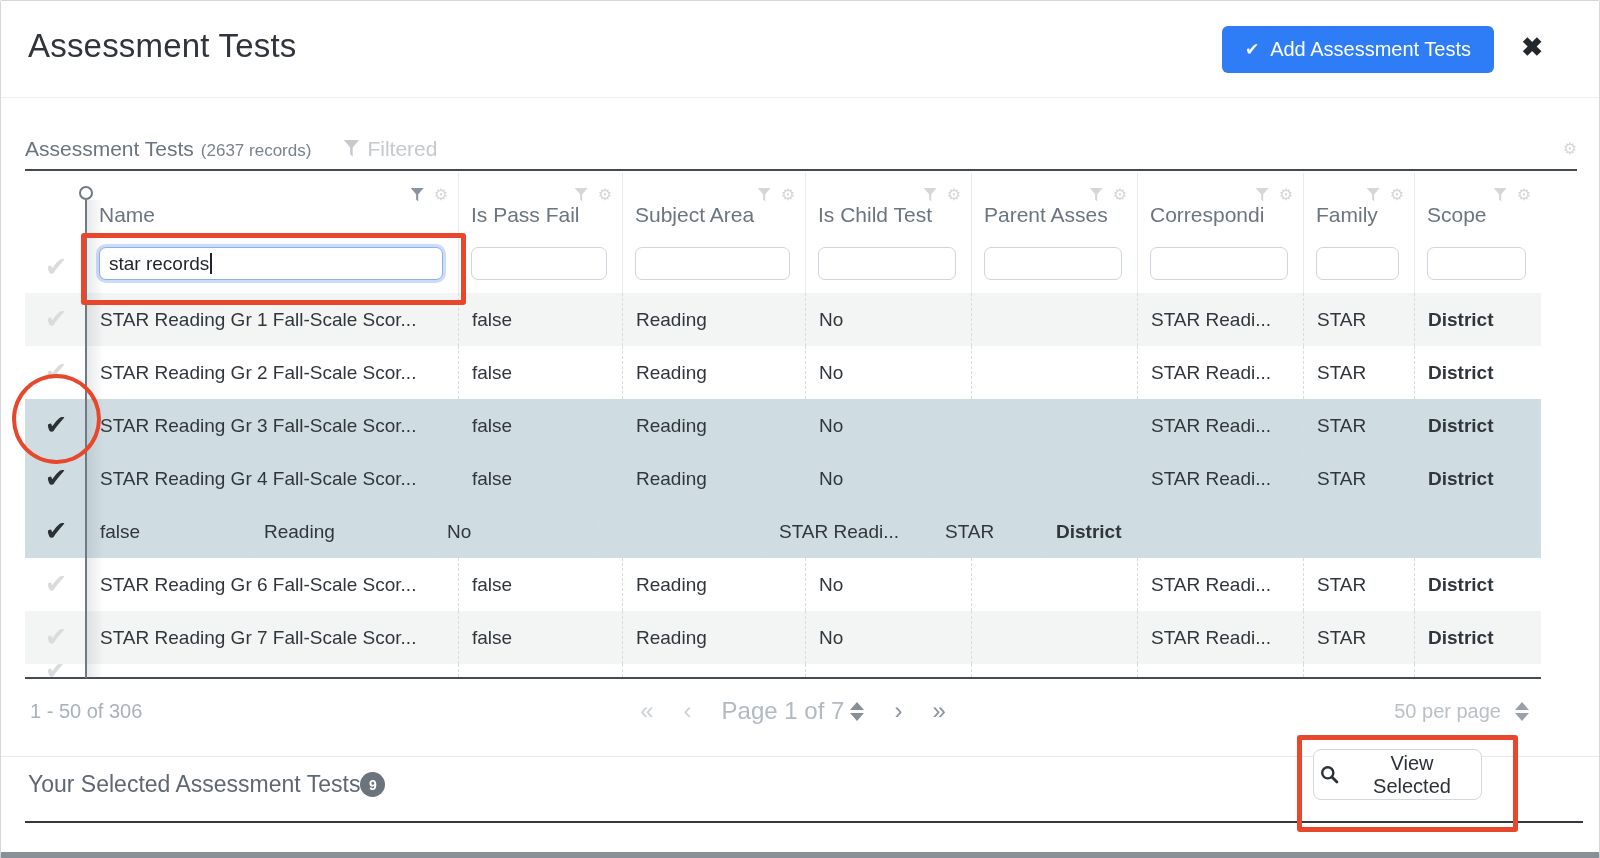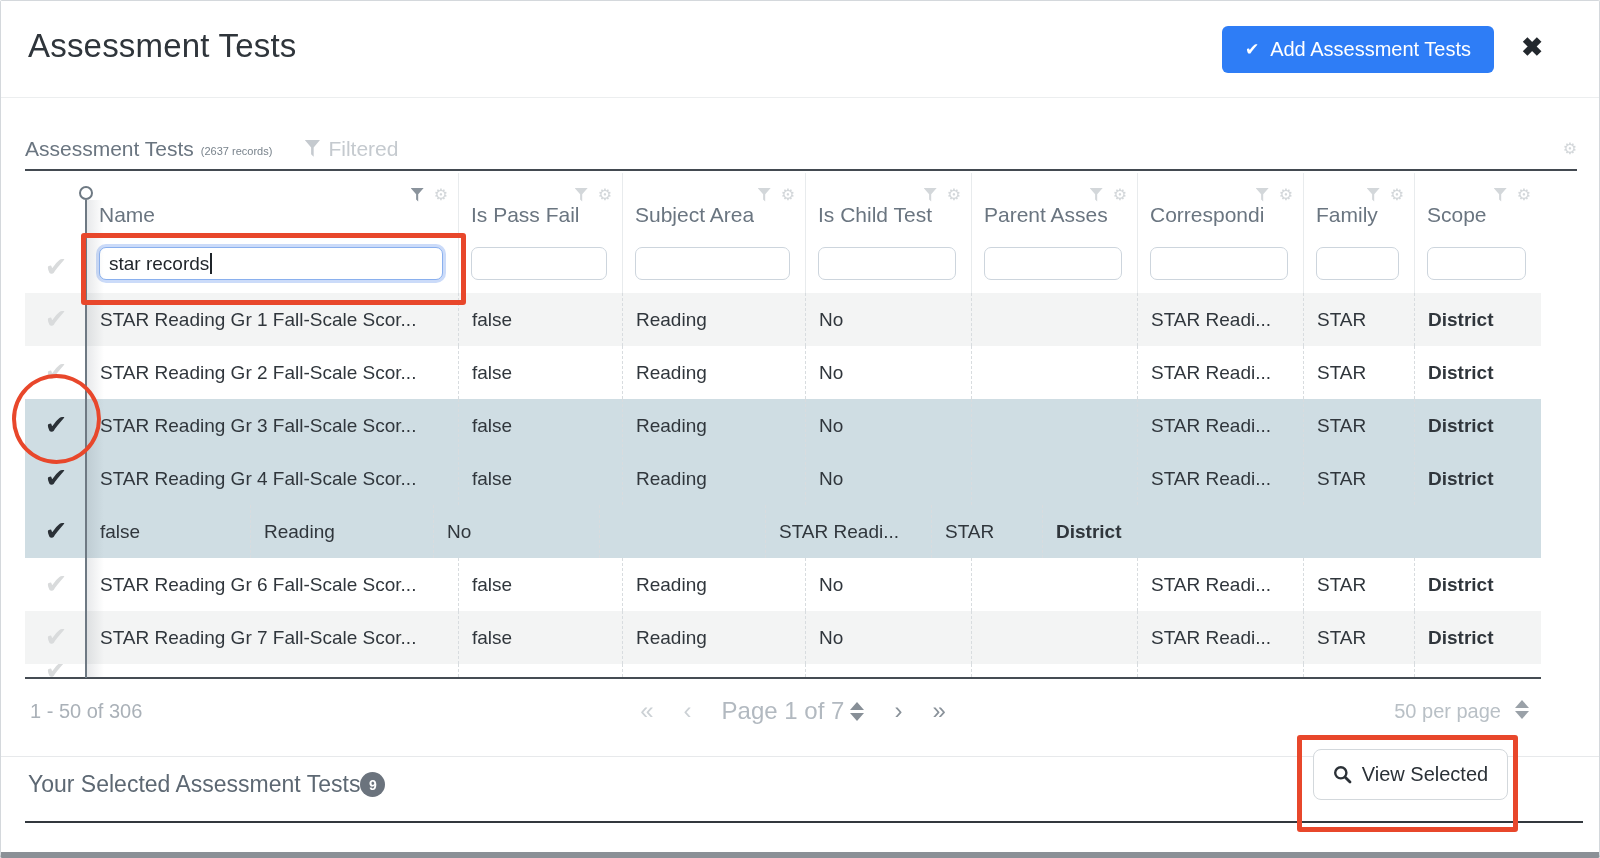--- a/index.html
+++ b/index.html
@@ -14,21 +14,21 @@
   .title { position:absolute; left:27px; top:26px; font-size:33px; font-weight:300; color:#2f353b; letter-spacing:.2px; }
   .add-btn { position:absolute; right:105px; top:25px; height:47px; display:flex; align-items:center; gap:11px;
     padding:0 23px; background:#2e7df6; color:#fff; font-size:20px; border:none; border-radius:6px; cursor:pointer;
     font-family:"Liberation Sans", sans-serif; }
   .add-btn .chkglyph { font-size:17px; }
   .close { position:absolute; right:56px; top:31px; font-size:26px; font-weight:bold; color:#23282d; cursor:pointer; }
   
   .section-bar { position:absolute; top:127px; left:24px; width:1552px; height:43px;
     border-bottom:2px solid #434a51; display:flex; align-items:center; }
   .sec-title { font-size:21px; color:#6a7580; }
-  .sec-records { font-size:11px; color:#79838c; margin-left:7px; padding-top:4px; }
+  .sec-records { font-size:17px; color:#79838c; margin-left:7px; padding-top:4px; }
   .sec-filtered { display:flex; align-items:center; gap:8px; margin-left:32px; color:#c5cacf; font-size:21px; }
   .sec-gear { margin-left:auto; color:#d3d7da; font-size:22px; line-height:1; }
   
   .funnel { width:13px; height:14px; background:currentColor; display:inline-block;
     clip-path:polygon(0% 0%, 100% 0%, 58% 44%, 58% 96%, 42% 82%, 42% 44%); }
   .funnel.lg { width:16px; height:18px; }
   .gearglyph { font-size:16px; line-height:1; }
   
   .tbl { position:absolute; left:24px; top:172px; width:1516px; border-bottom:2px solid #454c53; }
   .c0{width:62px;} .c1{width:372px;} .c2{width:164px;} .c3{width:183px;} .c4{width:166px;}
@@ -68,31 +68,31 @@
   .pg-range { position:absolute; left:13px; font-size:20px; color:#aab1b8; }
   .pg-center { position:absolute; left:0; right:0; display:flex; justify-content:center; align-items:center; gap:30px; }
   .pg-nav { font-size:24px; cursor:pointer; line-height:1; }
   .pg-dis { color:#ccd1d5; }
   .pg-en { color:#8a929a; }
   .pg-label { font-size:24px; color:#b2b9c0; display:flex; align-items:center; gap:6px; }
   .spin { display:inline-flex; flex-direction:column; gap:3px; cursor:pointer; }
   .spin i { width:0; height:0; border-left:7px solid transparent; border-right:7px solid transparent; }
   .spin .up { border-bottom:8px solid currentColor; }
   .spin .down { border-top:8px solid currentColor; }
-  .pg-right { position:absolute; right:40px; display:flex; align-items:flex-start; gap:14px; font-size:20px; color:#b9c0c6; }
+  .pg-right { position:absolute; right:40px; display:flex; align-items:center; gap:14px; font-size:20px; color:#b9c0c6; }
   .pg-right .spin { color:#9aa1a8; }
   .pg-center .spin { color:#878f97; }
   
   .divider { position:absolute; top:755px; left:0; right:0; height:1px; background:#e7e9eb; }
   .foot-title { position:absolute; left:27px; top:770px; display:flex; align-items:center; 
     font-size:23px; color:#5d6873; }
   .badge { width:25px; height:25px; border-radius:50%; background:#6b737d; color:#fff; font-size:14px;
     font-weight:bold; display:flex; align-items:center; justify-content:center; }
   .foot-line { position:absolute; top:820px; left:24px; width:1558px; height:2px; background:#32383e; }
-  .view-btn { position:absolute; left:1312px; top:748px; width:195px; height:51px; background:#fff;
+  .view-btn { position:absolute; left:1312px; top:748px; width:169px; height:51px; background:#fff;
     border:1px solid #d3d8dc; border-radius:8px; display:flex; align-items:center; justify-content:center;
     gap:10px; font-size:20px; color:#2b3137; cursor:pointer; z-index:6; font-family:"Liberation Sans", sans-serif; }
   
   .ann { position:absolute; border:5px solid #e8472b; z-index:10; pointer-events:none; background:transparent; }
   .ann-input { left:80px; top:232px; width:385px; height:72px; border-radius:3px; }
   .ann-circle { left:11px; top:373px; width:89px; height:90px; border-width:4px; border-radius:50%; }
   .ann-view { left:1296px; top:734px; width:221px; height:97px; border-radius:3px; }
 </style>
 </head>
 <body>

